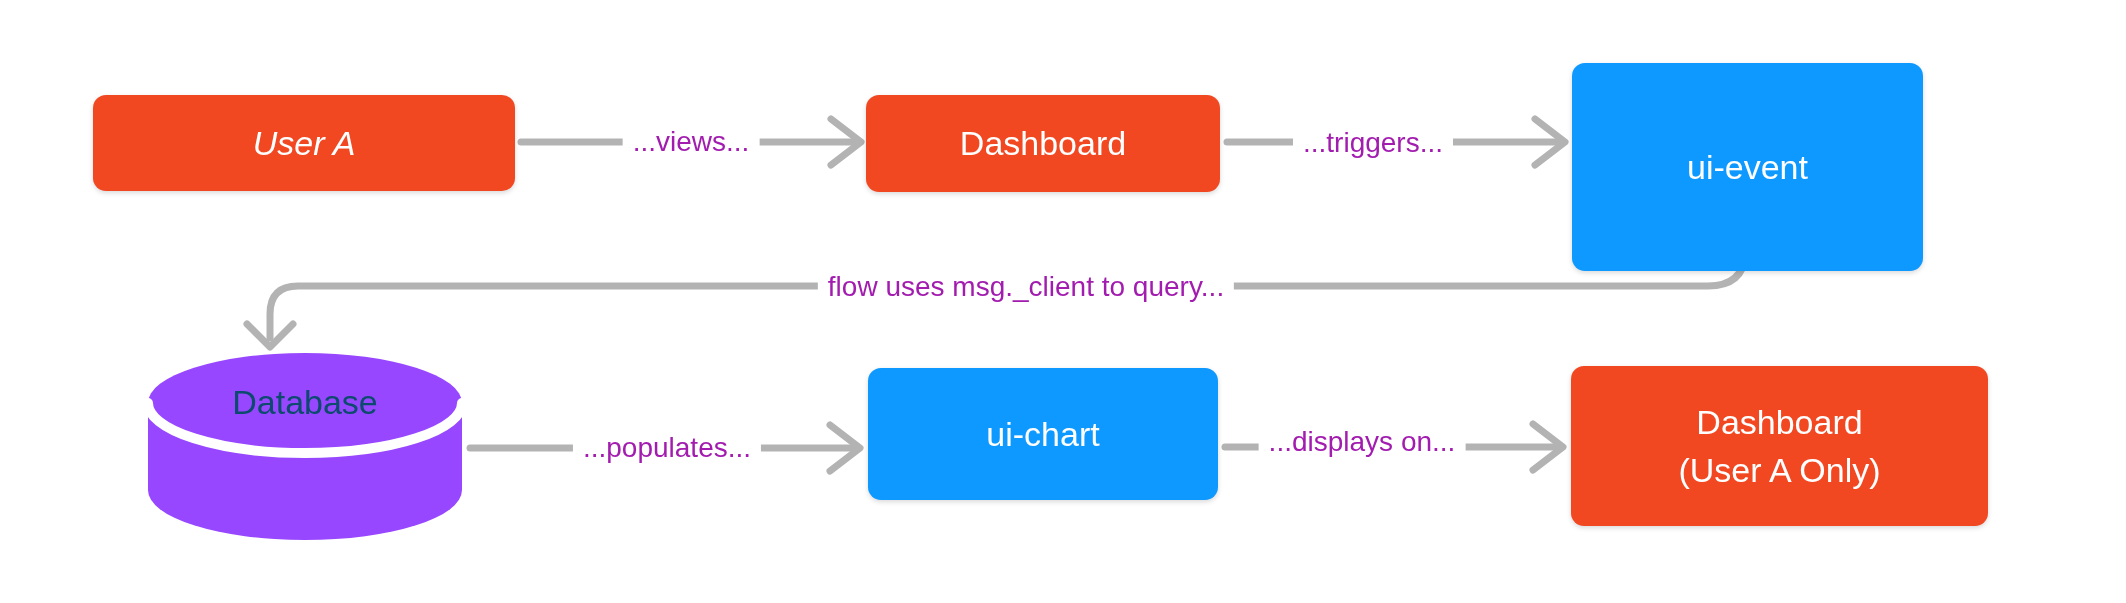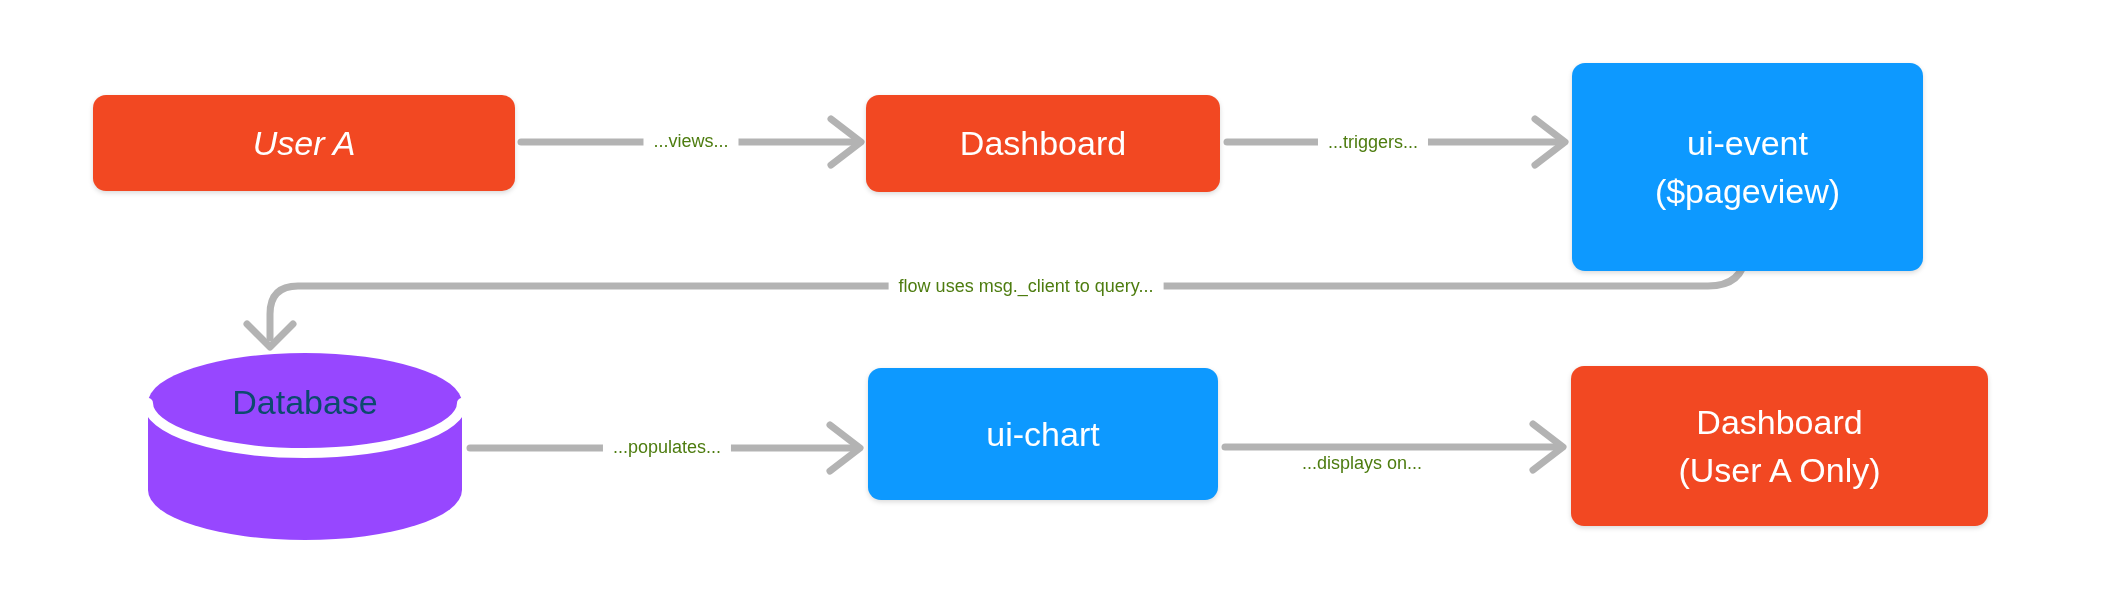--- a/index.html
+++ b/index.html
@@ -38,22 +38,22 @@
   }
   .node-user-a        { left: 93px;   top: 95px;  width: 422px; height: 96px;  }
   .node-dashboard     { left: 866px;  top: 95px;  width: 354px; height: 97px;  }
   .node-ui-event      { left: 1572px; top: 63px;  width: 351px; height: 208px; }
   .node-ui-chart      { left: 868px;  top: 368px; width: 350px; height: 132px; }
   .node-dashboard-uao { left: 1571px; top: 366px; width: 417px; height: 160px; }
   .edge-label {
     position: absolute;
     transform: translate(-50%, -50%);
     background: #ffffff;
-    color: #4d7c0f;
-    font-size: 18px;
+    color: #a21caf;
+    font-size: 28px;
     line-height: 1.1;
     padding: 2px 10px;
     white-space: nowrap;
   }
   .db-label {
     position: absolute;
     left: 305px;
     top: 402px;
     transform: translate(-50%, -50%);
     color: #0c4a6e;
@@ -97,21 +97,20 @@
   <div class="node node-user-a" style="background-color: rgb(242, 72, 34); font-style: italic;">
     <div>User A</div>
   </div>
 
   <div class="node node-dashboard" style="background-color: rgb(242, 72, 34);">
     <div>Dashboard</div>
   </div>
 
   <div class="node node-ui-event" style="background-color: rgb(13, 153, 255);">
     <div>ui-event</div>
-    <div>($pageview)</div>
   </div>
 
   <div class="node node-ui-chart" style="background-color: rgb(13, 153, 255);">
     <div>ui-chart</div>
   </div>
 
   <div class="node node-dashboard-uao" style="background-color: rgb(242, 72, 34);">
     <div>Dashboard</div>
     <div>(User A Only)</div>
   </div>
@@ -119,15 +118,15 @@
   <div class="db-label">Database</div>
 
   <div class="edge-label" style="left:691px; top:142px;">...views...</div>
 
   <div class="edge-label" style="left:1373px; top:143px;text-align:right;">...triggers...</div>
 
   <div class="edge-label" style="left:1026px; top:287px;">flow uses msg._client to query...</div>
 
   <div class="edge-label" style="left:667px; top:448px;">...populates...</div>
 
-  <div class="edge-label" style="left:1362px; top:464px;">...displays on...</div>
+  <div class="edge-label" style="left:1362px; top:442px;">...displays on...</div>
 
 </div>
 
 </body></html>

